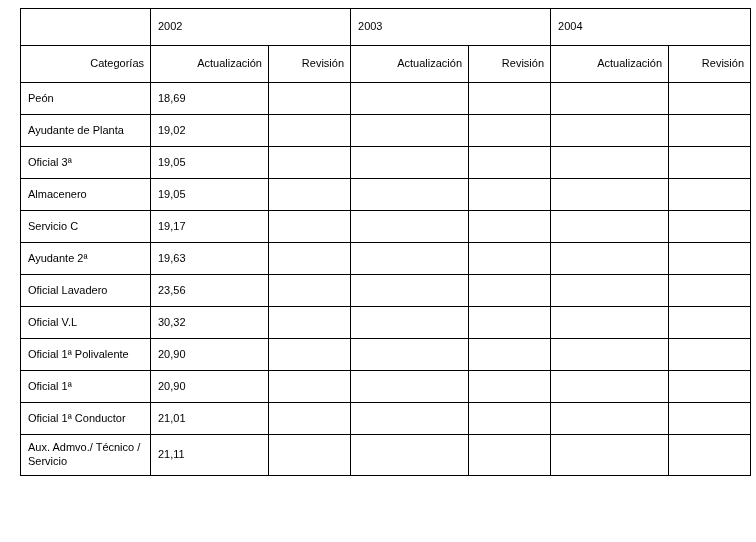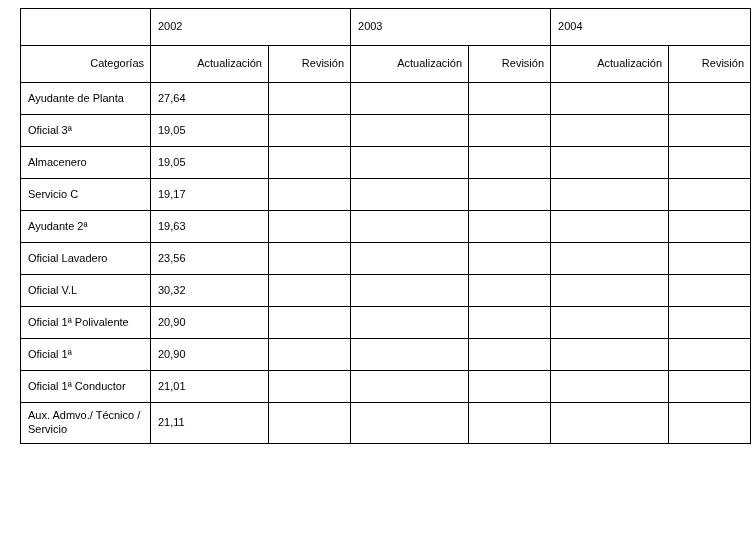--- a/index.html
+++ b/index.html
@@ -83,22 +83,31 @@
         <td>Categorías</td>
         <td>Actualización</td>
         <td>Revisión</td>
         <td>Actualización</td>
         <td>Revisión</td>
         <td>Actualización</td>
         <td>Revisión</td>
       </tr>
 
       <tr>
+        <td>Peón</td>
+        <td>18,69</td>
+        <td class="empty-cell"></td>
+        <td class="empty-cell"></td>
+        <td class="empty-cell"></td>
+        <td class="empty-cell"></td>
+        <td class="empty-cell"></td>
+      </tr>
+      <tr>
         <td>Ayudante de Planta</td>
-        <td>27,64</td>
+        <td>19,02</td>
         <td class="empty-cell"></td>
         <td class="empty-cell"></td>
         <td class="empty-cell"></td>
         <td class="empty-cell"></td>
         <td class="empty-cell"></td>
       </tr>
       <tr>
         <td>Oficial 3ª</td>
         <td>19,05</td>
         <td class="empty-cell"></td>

